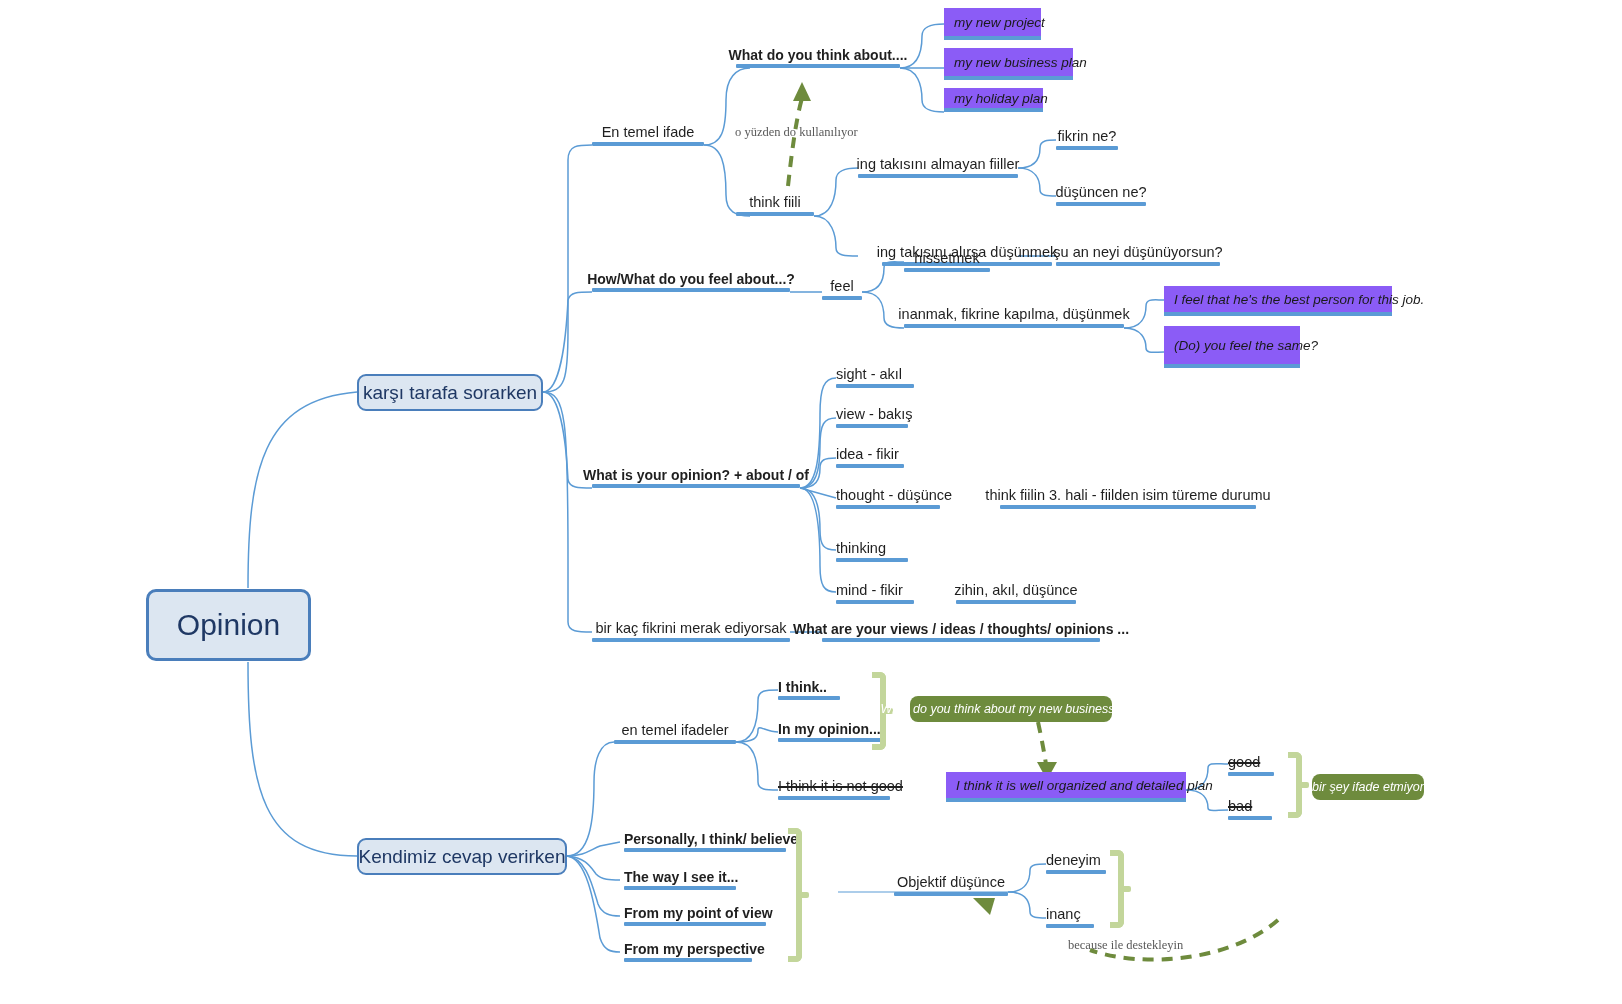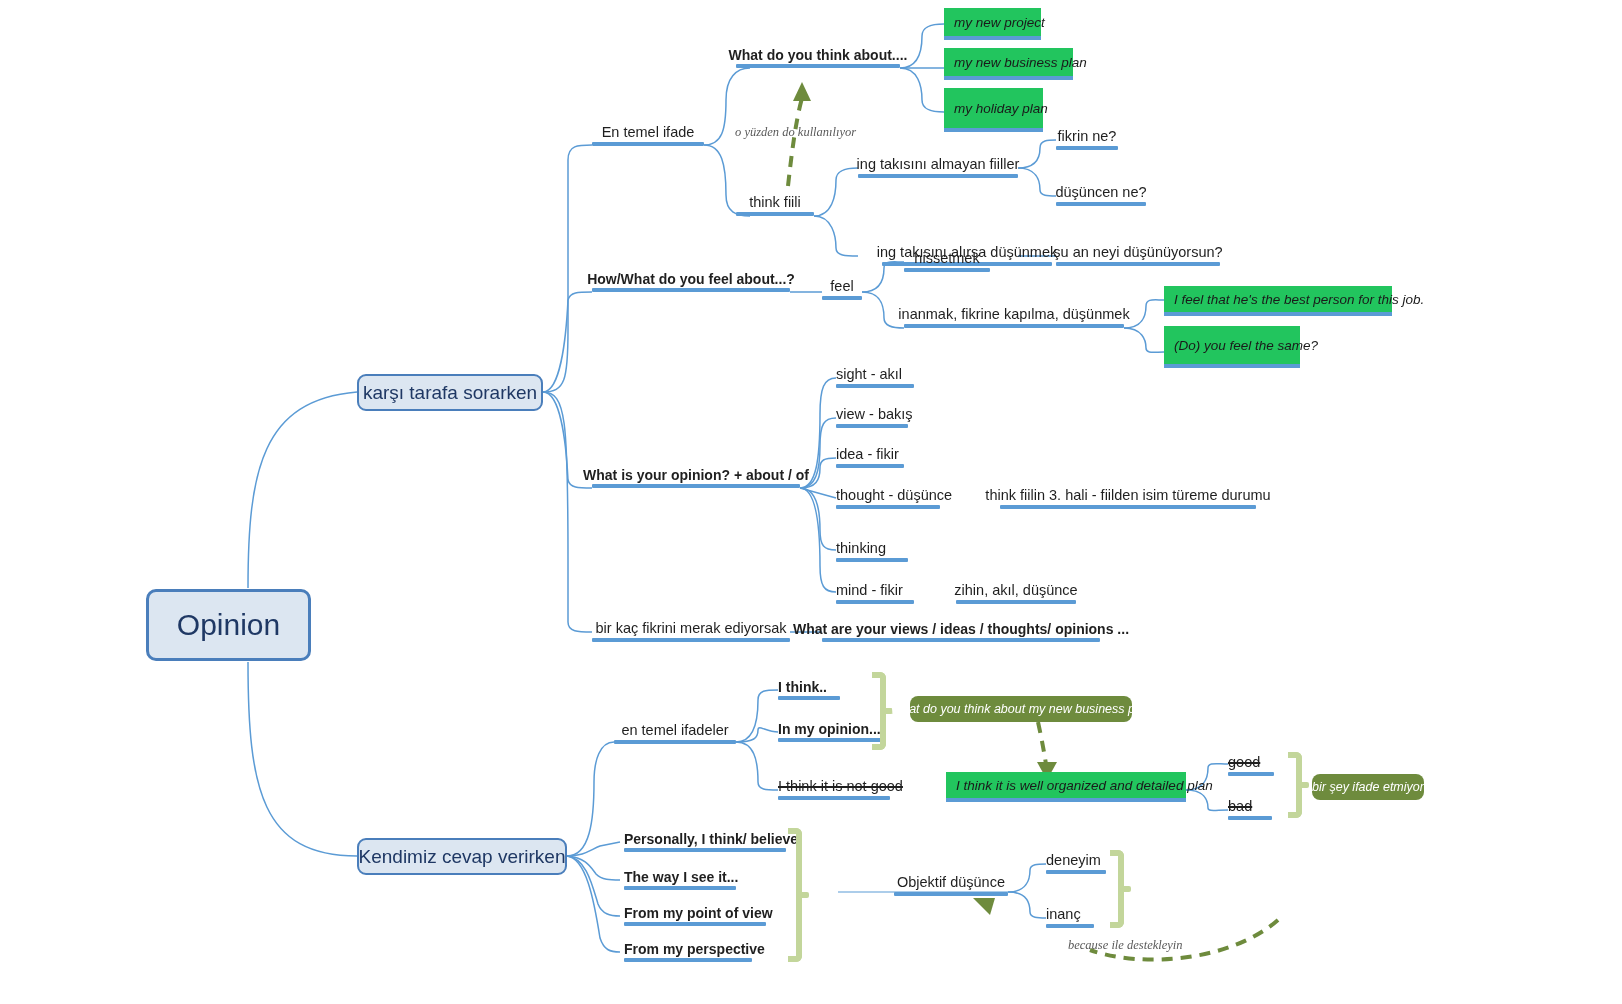--- a/index.html
+++ b/index.html
@@ -47,21 +47,21 @@
   .topic .txt.left{left:0;}
   .topic .rule{
     position:absolute;left:0;bottom:0;height:4px;background:#5b9bd5;border-radius:1px;
   }
   .topic.bold .txt{font-weight:bold;font-size:14px;}
   .topic.strike .txt{text-decoration:line-through;text-decoration-thickness:1.5px;}
 
   
   .obox{
     position:absolute;
-    background:#22c55e;
+    background:#8b5cf6;
     box-sizing:border-box;
     display:flex;align-items:center;
     padding:0 10px;
     font-style:italic;
     font-size:13.5px;
     color:#1a1a1a;
     white-space:nowrap;
   }
   .obox .rule{position:absolute;left:0;right:0;bottom:-4px;height:4px;background:#5b9bd5;}
   .obox.wrap{white-space:normal;text-align:center;justify-content:center;line-height:1.25;font-size:12.5px;}
@@ -77,21 +77,20 @@
     display:flex;align-items:center;justify-content:center;
     padding:0 12px;
     box-sizing:border-box;
     white-space:nowrap;
   }
 
   
   .note{
     position:absolute;
     font-family:"Liberation Serif", serif;
-    font-style:italic;
     font-size:12.5px;
     color:#595959;
     white-space:nowrap;
   }
 
   
   .brace{
     position:absolute;
     box-sizing:border-box;
     border:6px solid #c3d69b;
@@ -207,21 +206,21 @@
   </div>
 
   <div class="obox" style="left:944px;top:8px;width:97px;height:28px;">
     <span>my new project</span>
     <span class="rule"></span>
   </div>
   <div class="obox" style="left:944px;top:48px;width:129px;height:28px;">
     <span>my new business plan</span>
     <span class="rule"></span>
   </div>
-  <div class="obox" style="left:944px;top:88px;width:99px;height:40px;">
+  <div class="obox" style="left:944px;top:88px;width:99px;height:20px;">
     <span>my holiday plan</span>
     <span class="rule"></span>
   </div>
 
   <div class="note" style="left:735px;top:125px;">o yüzden do kullanılıyor</div>
 
   <div class="topic" style="left:736px;top:188px;width:78px;height:28px;">
     <span class="txt center">think fiili</span>
     <span class="rule" style="width:78px;"></span>
   </div>
@@ -339,21 +338,21 @@
   </div>
   <div class="topic strike" style="left:778px;top:774px;width:112px;height:26px;">
     <span class="txt left">I think it is not good</span>
     <span class="rule" style="width:112px;"></span>
   </div>
 
   <div class="brace" style="left:872px;top:672px;width:14px;height:78px;">
     <span class="nub"></span>
   </div>
 
-  <div class="gbox" style="left:910px;top:696px;width:222px;height:26px;">
+  <div class="gbox" style="left:910px;top:696px;width:202px;height:26px;">
     <span>What do you think about my new business plan</span>
   </div>
 
   <div class="obox" style="left:946px;top:772px;width:240px;height:26px;">
     <span>I think it is well organized and detailed plan</span>
     <span class="rule"></span>
   </div>
 
   <div class="topic strike" style="left:1228px;top:750px;width:46px;height:26px;">
     <span class="txt left">good</span>

